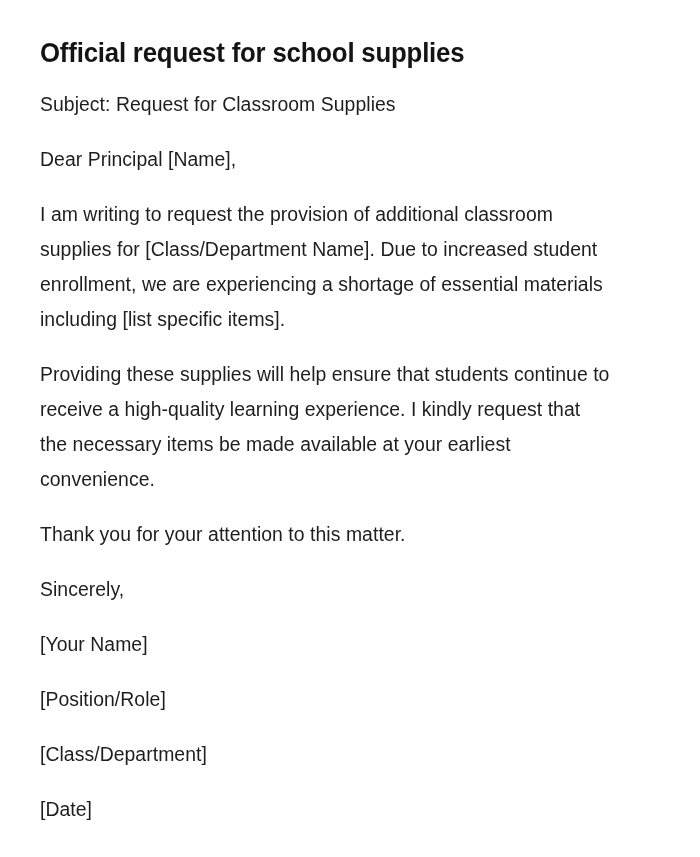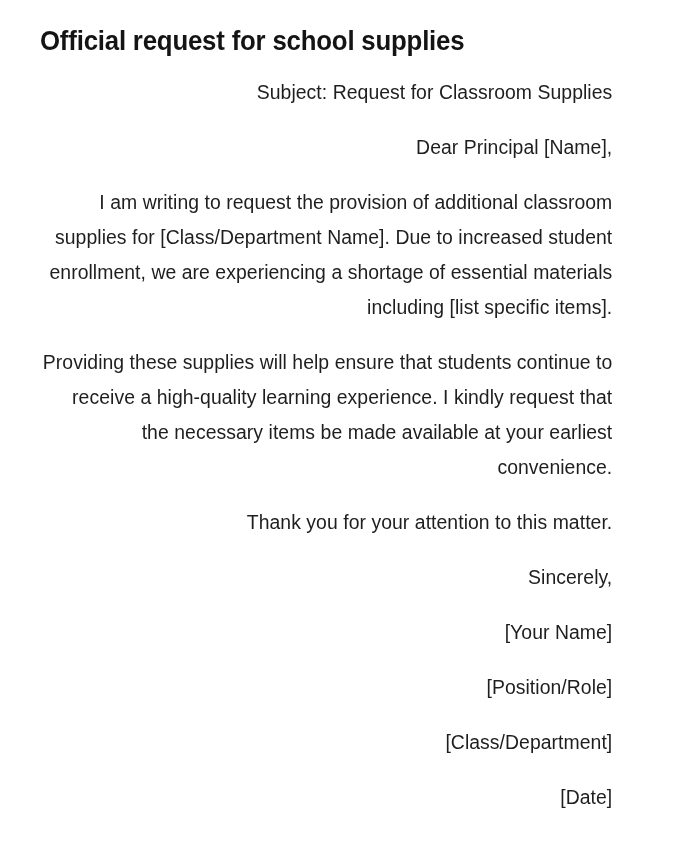--- a/index.html
+++ b/index.html
@@ -21,42 +21,41 @@
     height: 857px;
     background: #ffffff;
     box-sizing: border-box;
     padding: 0;
     position: relative;
   }
 
   .doc {
     position: absolute;
     left: 40px;
-    top: 0;
+    top: 12px;
     width: 590px;
   }
 
   .doc-title {
     font-family: "Liberation Sans Narrow", "Liberation Sans", sans-serif;
     font-size: 27px;
     font-weight: 700;
     line-height: 34px;
     color: #141414;
     letter-spacing: -0.2px;
     margin: 0;
     padding-top: 24px;
     transform: scaleX(0.955);
     transform-origin: left center;
     white-space: nowrap;
   }
 
   .doc-body {
     margin: 0;
     padding: 0;
-    text-align: right;
   }
 
   .para {
     font-family: "Liberation Sans Narrow", "Liberation Sans", sans-serif;
     font-size: 20px;
     font-weight: 400;
     line-height: 35px;
     color: #1e1e1e;
     margin: 0;
     letter-spacing: 0.05px;

